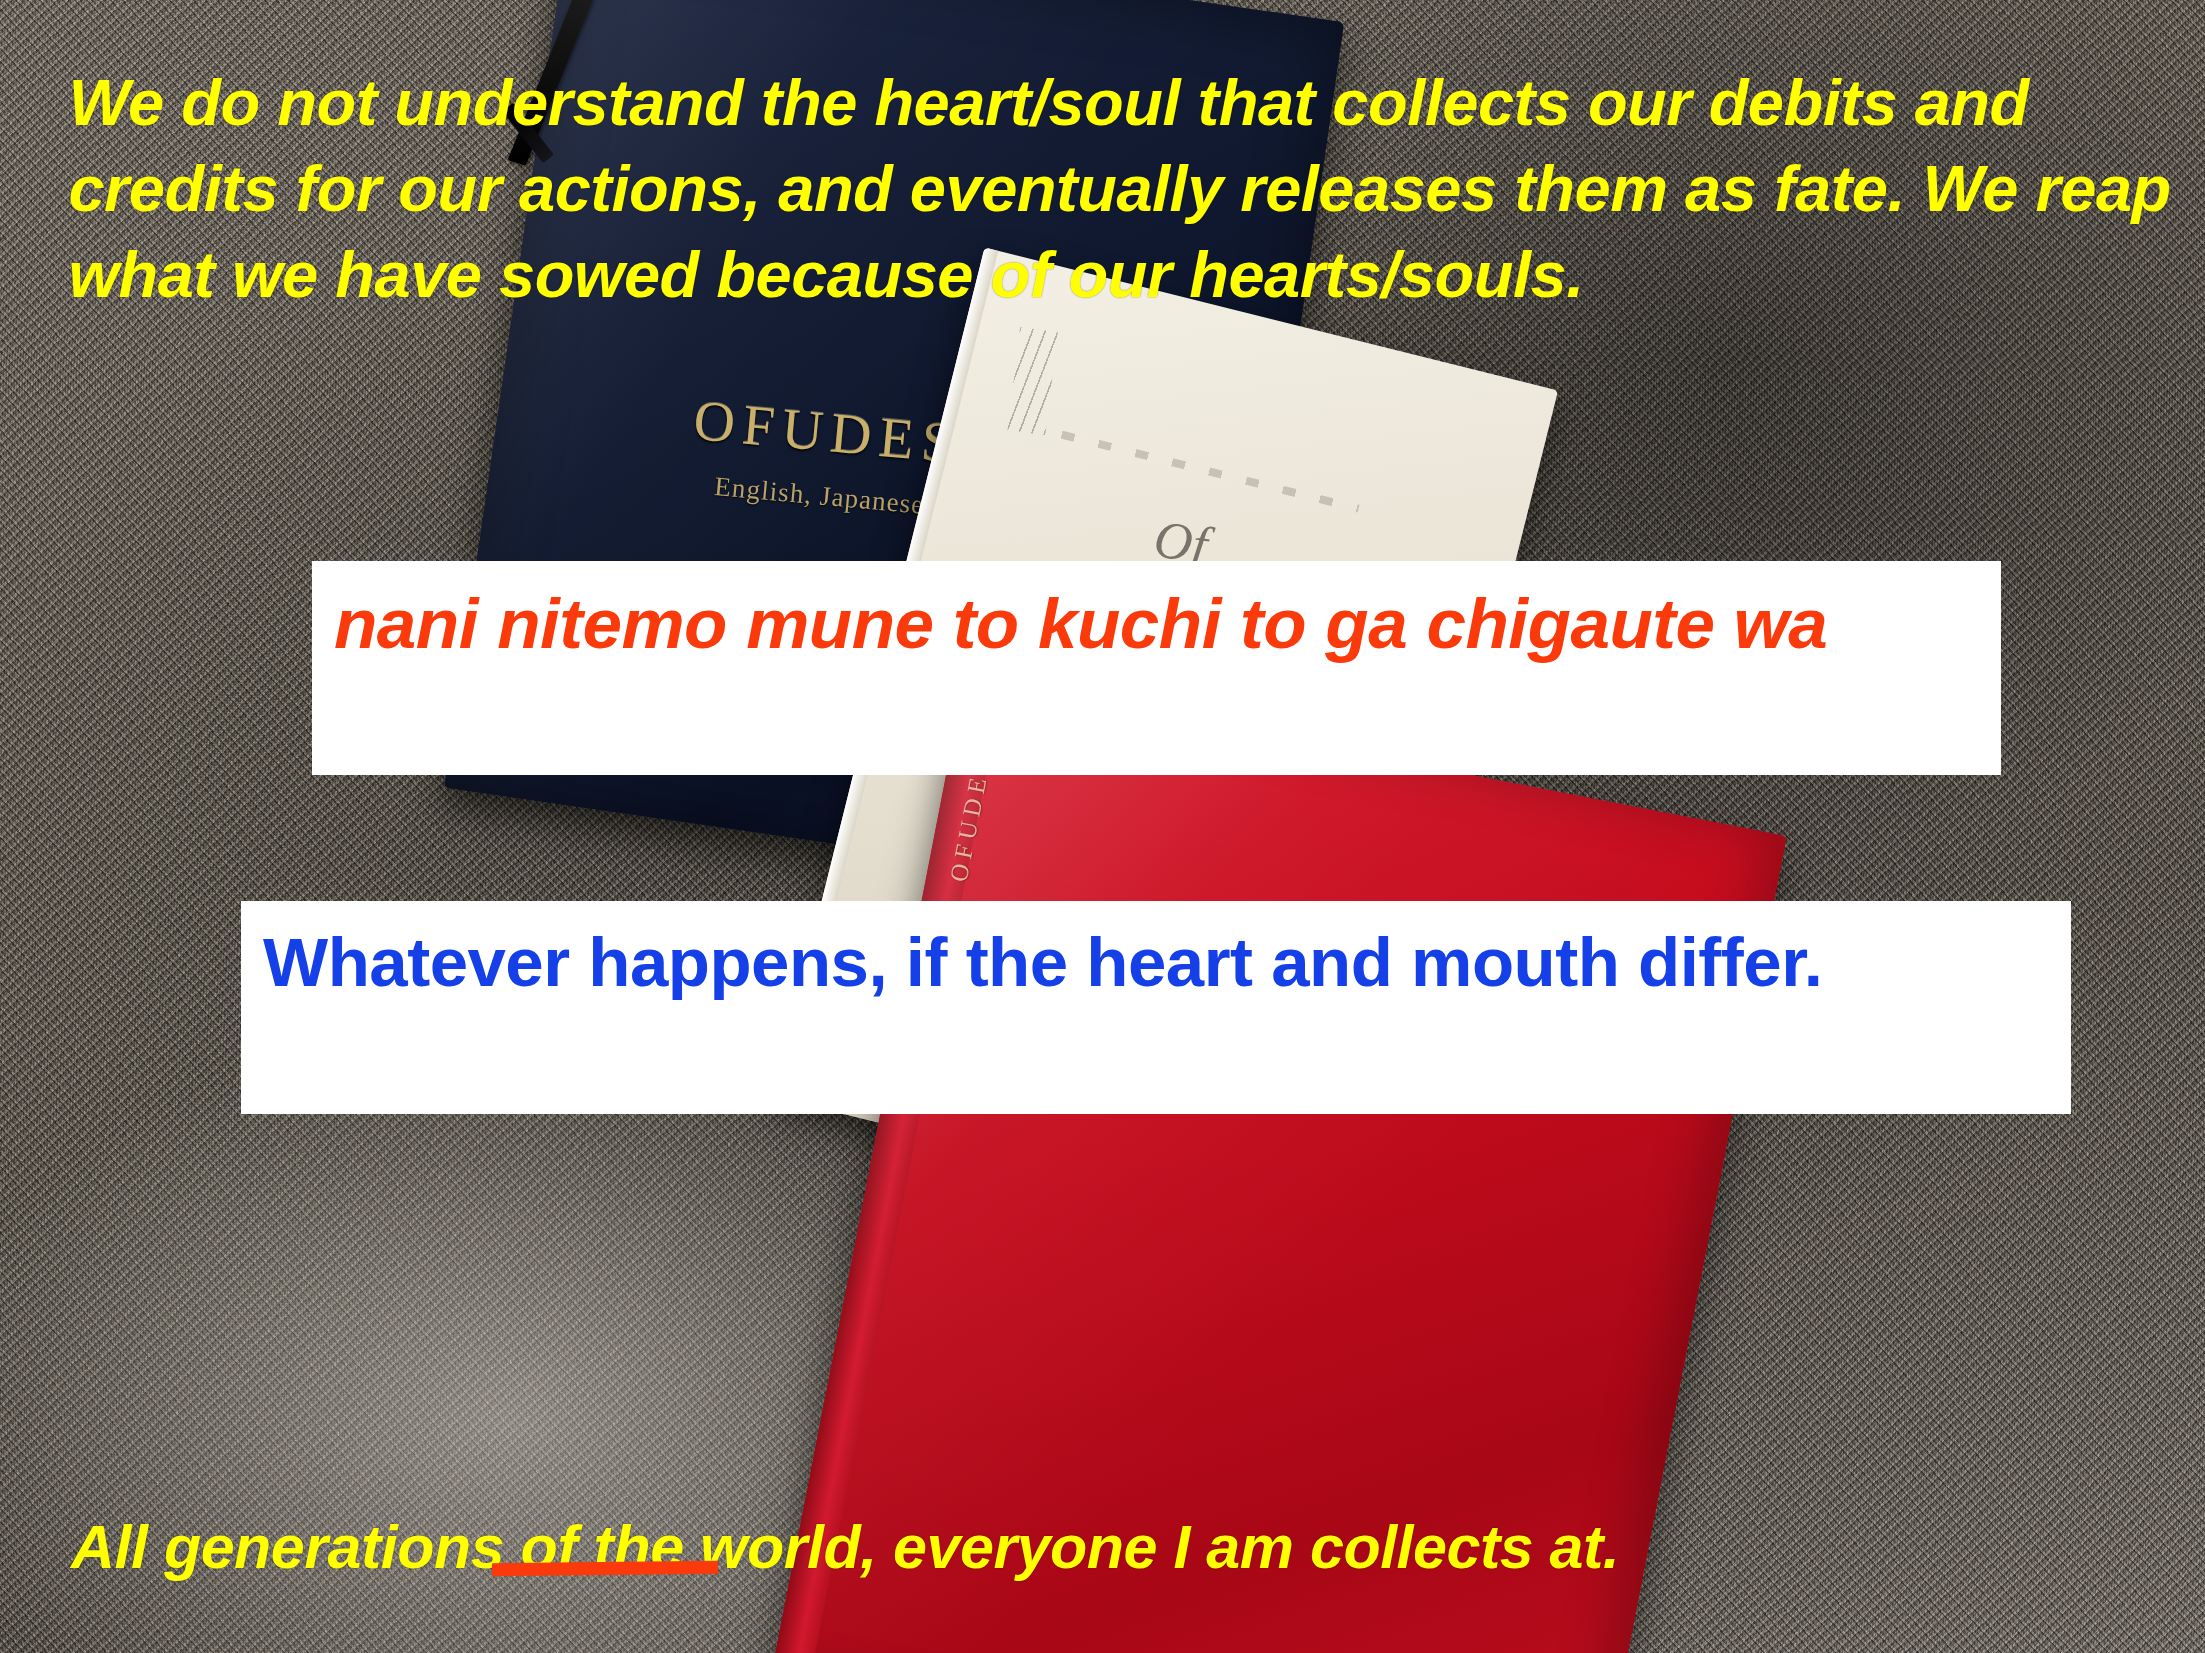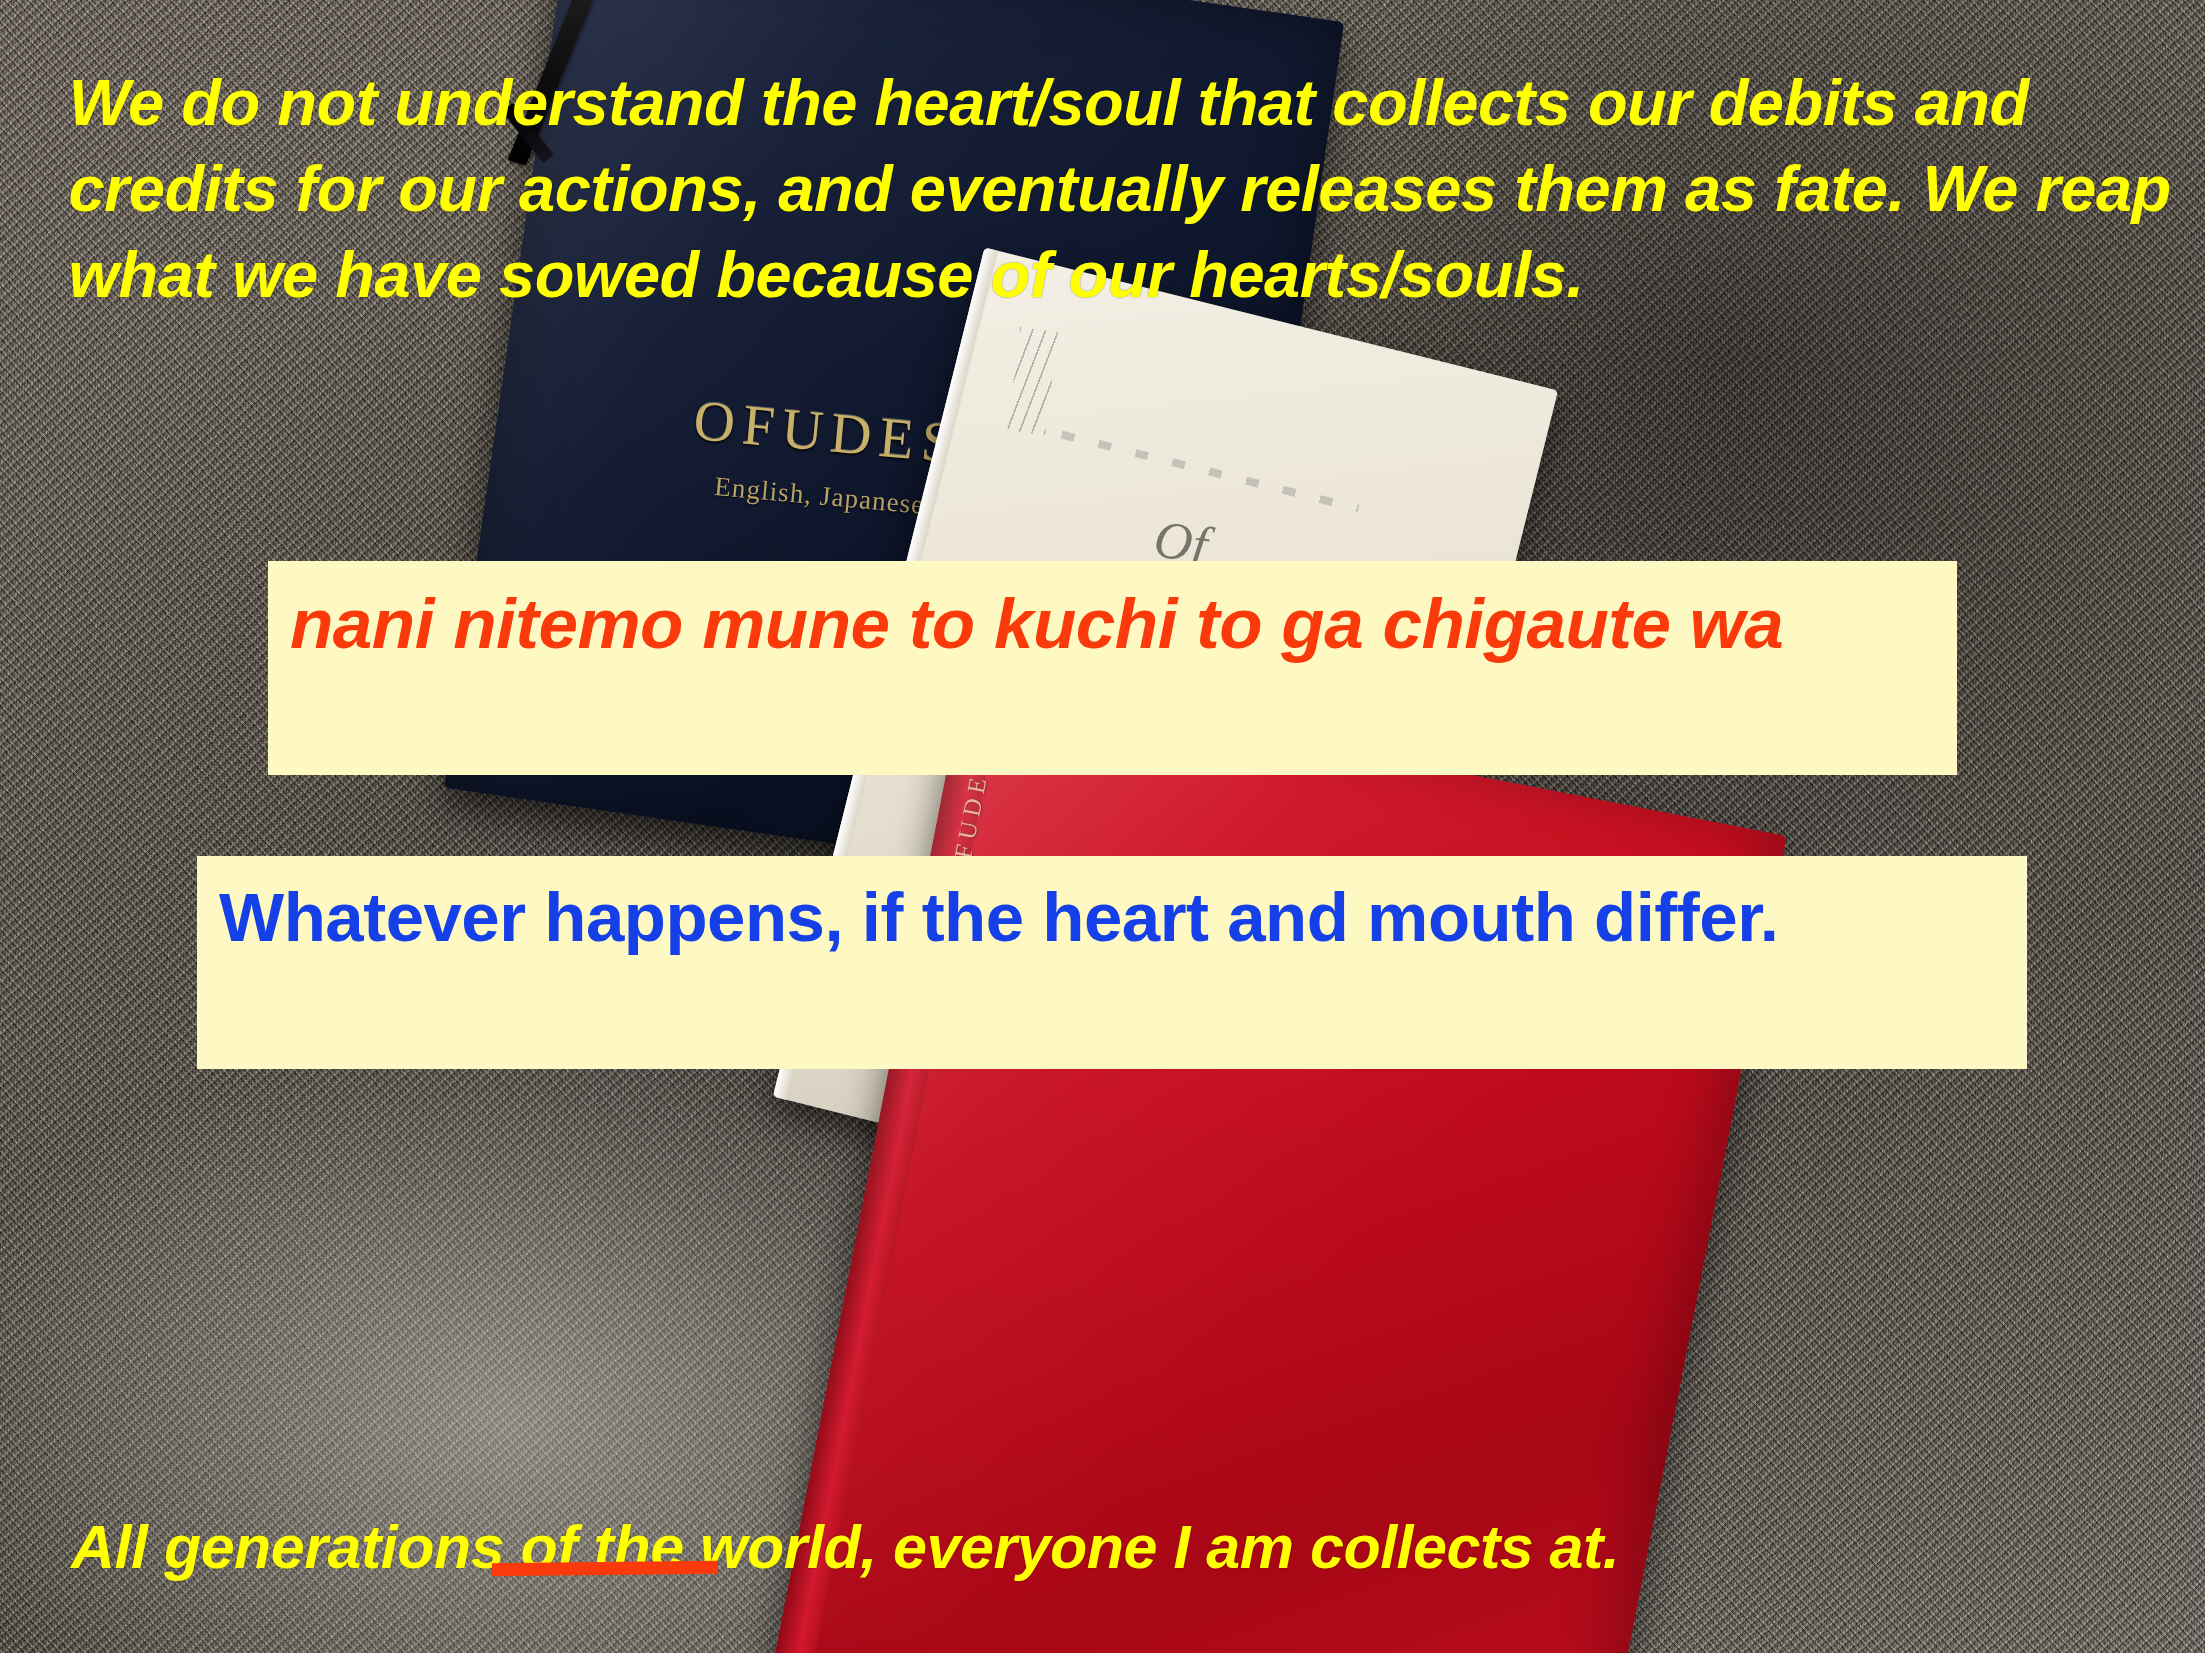--- a/index.html
+++ b/index.html
@@ -184,37 +184,38 @@
   #bottom-caption {
     left: 71px; top: 1408px;
     width: 2133px;
     font-size: 61px;
     line-height: 1.52;
     letter-spacing: -0.5px;
   }
 
   .white-card {
     position:absolute;
-    background:#fef9c3;
+    background:#ffffff;
     padding: 14.2px 22px 16.4px 22px;
+    margin-left: 44px;
   }
   #card-romaji {
     left: 268px; top: 561px;
     width: 1689px; height: 214px;
   }
   #card-romaji .line {
     color:#fa3a0a;
     font-weight:700; font-style:italic;
     font-size: 71px;
     line-height: 1.38;
     letter-spacing: -0.5px;
     white-space:nowrap;
   }
   #card-english {
-    left: 197px; top: 856px;
+    left: 197px; top: 901px;
     width: 1830px; height: 213px;
   }
   #card-english .line {
     color:#1540e8;
     font-weight:700;
     font-size: 69px;
     line-height: 1.40;
     letter-spacing: -0.5px;
     white-space:nowrap;
   }

